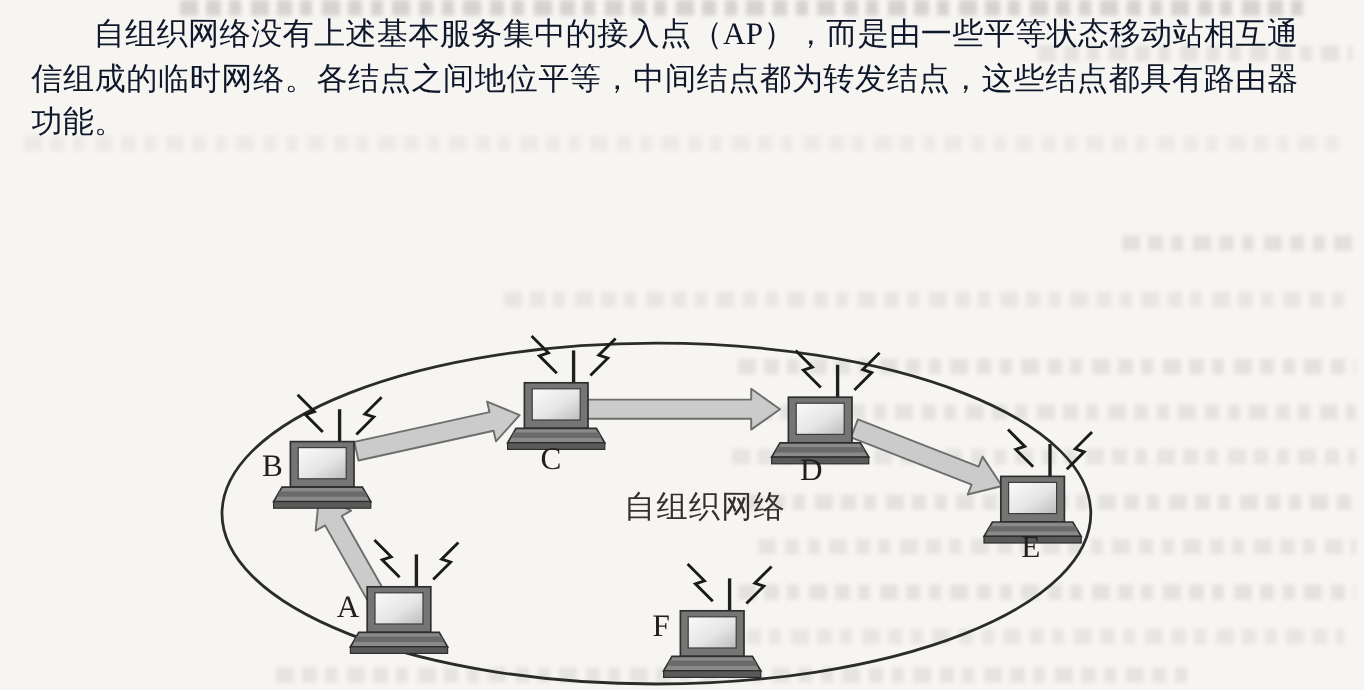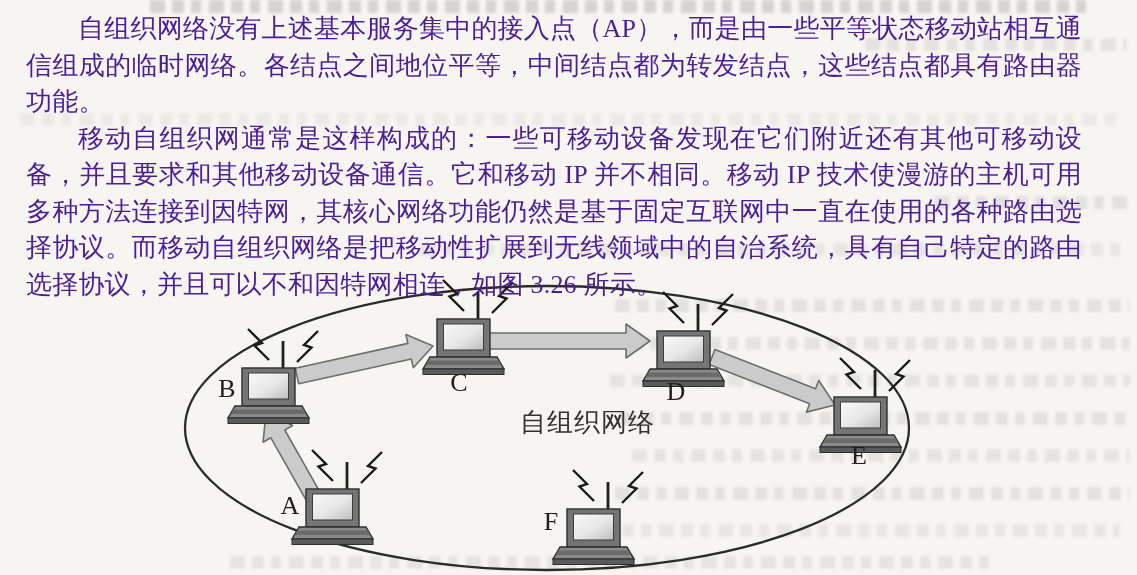--- a/index.html
+++ b/index.html
@@ -5,21 +5,21 @@
   html,body{margin:0;padding:0;}
   body{
     width:1137px;height:575px;position:relative;overflow:hidden;
     background:#f6f5f2;
     font-family:"Liberation Serif","DejaVu Serif",serif;
   }
   main{position:absolute;inset:0;}
   
   .text{position:absolute;left:26px;top:11px;width:1056px;z-index:2;}
   .para{
-    margin:0;font-size:26px;line-height:36.5px;color:#4c1d95;
+    margin:0;font-size:26px;line-height:36.5px;color:#0f172a;
     text-align:justify;text-indent:2em;letter-spacing:.2px;
   }
   
   #noise-layer{position:absolute;inset:0;z-index:0;}
   .noise{
     position:absolute;height:13px;
     background:repeating-linear-gradient(90deg,
       #8e8a84 0 15px, transparent 15px 22px,
       #8e8a84 22px 34px, transparent 34px 41px,
       #8e8a84 41px 51px, transparent 51px 59px);
@@ -49,21 +49,20 @@
       <div class="noise" style="left: 610px; top: 374px; width: 520px; opacity: 0.15;"></div>
       <div class="noise" style="left: 620px; top: 412px; width: 510px; opacity: 0.17;"></div>
       <div class="noise" style="left: 632px; top: 449px; width: 498px; opacity: 0.15;"></div>
       <div class="noise" style="left: 615px; top: 487px; width: 515px; opacity: 0.17;"></div>
       <div class="noise" style="left: 600px; top: 524px; width: 520px; opacity: 0.13;"></div>
       <div class="noise" style="left: 230px; top: 556px; width: 760px; opacity: 0.15;"></div>
     </div>
 
   <section class="text">
     <p class="para">自组织网络没有上述基本服务集中的接入点（AP），而是由一些平等状态移动站相互通信组成的临时网络。各结点之间地位平等，中间结点都为转发结点，这些结点都具有路由器功能。</p>
-    <p class="para">移动自组织网通常是这样构成的：一些可移动设备发现在它们附近还有其他可移动设备，并且要求和其他移动设备通信。它和移动 IP 并不相同。移动 IP 技术使漫游的主机可用多种方法连接到因特网，其核心网络功能仍然是基于固定互联网中一直在使用的各种路由选择协议。而移动自组织网络是把移动性扩展到无线领域中的自治系统，具有自己特定的路由选择协议，并且可以不和因特网相连，如图 3.26 所示。</p>
   </section>
 
   <figure class="fig">
     <svg viewBox="0 0 1137 575">
       <defs>
         <linearGradient id="scr" x1="0" y1="0" x2="1" y2="1">
           <stop offset="0" stop-color="#fafafa"></stop>
           <stop offset="0.55" stop-color="#e6e6e6"></stop>
           <stop offset="1" stop-color="#bdbdbd"></stop>
         </linearGradient>

